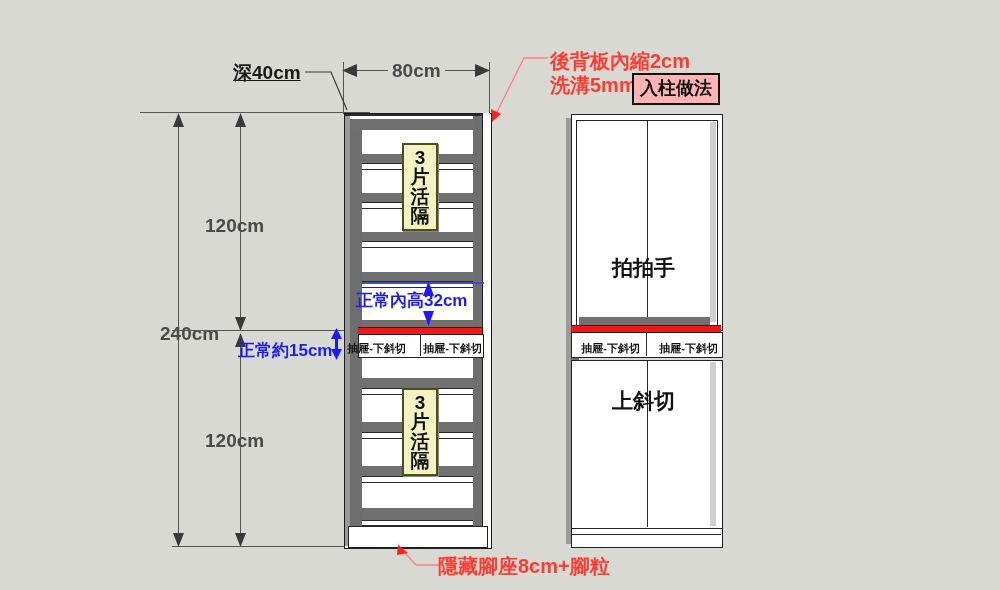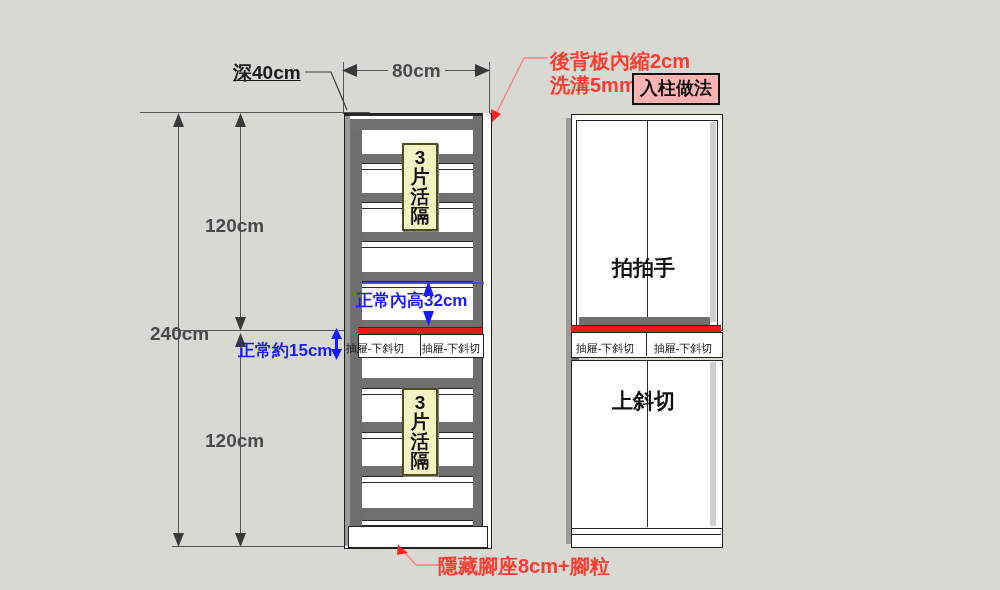--- a/index.html
+++ b/index.html
@@ -32,22 +32,22 @@
     font-size:18px;font-weight:bold;padding:1px 6px 3px 6px;white-space:nowrap;
   }
   .yellow-tag{
     background:#f2f2c2;border:2px solid #4d4d1a;
     color:#111;font-size:19px;font-weight:bold;
     text-align:center;line-height:1.02;padding:3px 2px;
     box-shadow:1px 1px 0 #888;
   }
   .yellow-tag span{display:block;}
   .drawer-lbl{
-    font-size:11px;font-weight:normal;color:#111;white-space:nowrap;
-    text-align:center;
+    font-size:11px;font-weight:bold;color:#111;white-space:nowrap;
+    text-align:right;
   }
   .door-lbl{font-size:21px;font-weight:bold;color:#111;white-space:nowrap;}
 
   
   .carcass{position:absolute;background:#ffffff;border:1px solid #1d1d1d;}
   .sidepanel{position:absolute;background:#6e6e6e;}
   .sidepanel-lt{position:absolute;background:#9a9a9a;}
   .shelf-face{position:absolute;background:#ffffff;border-top:1px solid #2a2a2a;border-bottom:1px solid #2a2a2a;}
   .shelf-top{position:absolute;background:#707070;}
   .red-band{position:absolute;background:#e81a1a;border-top:1px solid #7a0000;border-bottom:1px solid #7a0000;}
@@ -61,21 +61,21 @@
 
 <div id="stage">
 
   <div class="abs hair-l" style="left:178px;top:118px;width:1px;height:428px;"></div>
   <svg class="abs" style="left:172px;top:113px;" width="13" height="14">
     <polygon points="6.5,0 12,14 1,14" fill="#3a3a3a"></polygon>
   </svg>
   <svg class="abs" style="left:172px;top:533px;" width="13" height="14">
     <polygon points="6.5,14 12,0 1,0" fill="#3a3a3a"></polygon>
   </svg>
-  <div class="abs dim-text" style="left:150px;top:323px;">240cm</div>
+  <div class="abs dim-text" style="left:160px;top:323px;">240cm</div>
 
   <div class="abs hair-l" style="left:240px;top:118px;width:1px;height:212px;"></div>
   <svg class="abs" style="left:234px;top:113px;" width="13" height="14">
     <polygon points="6.5,0 12,14 1,14" fill="#3a3a3a"></polygon>
   </svg>
   <svg class="abs" style="left:234px;top:317px;" width="13" height="14">
     <polygon points="6.5,14 12,0 1,0" fill="#3a3a3a"></polygon>
   </svg>
   <div class="abs dim-text" style="left:205px;top:215px;">120cm</div>
 

